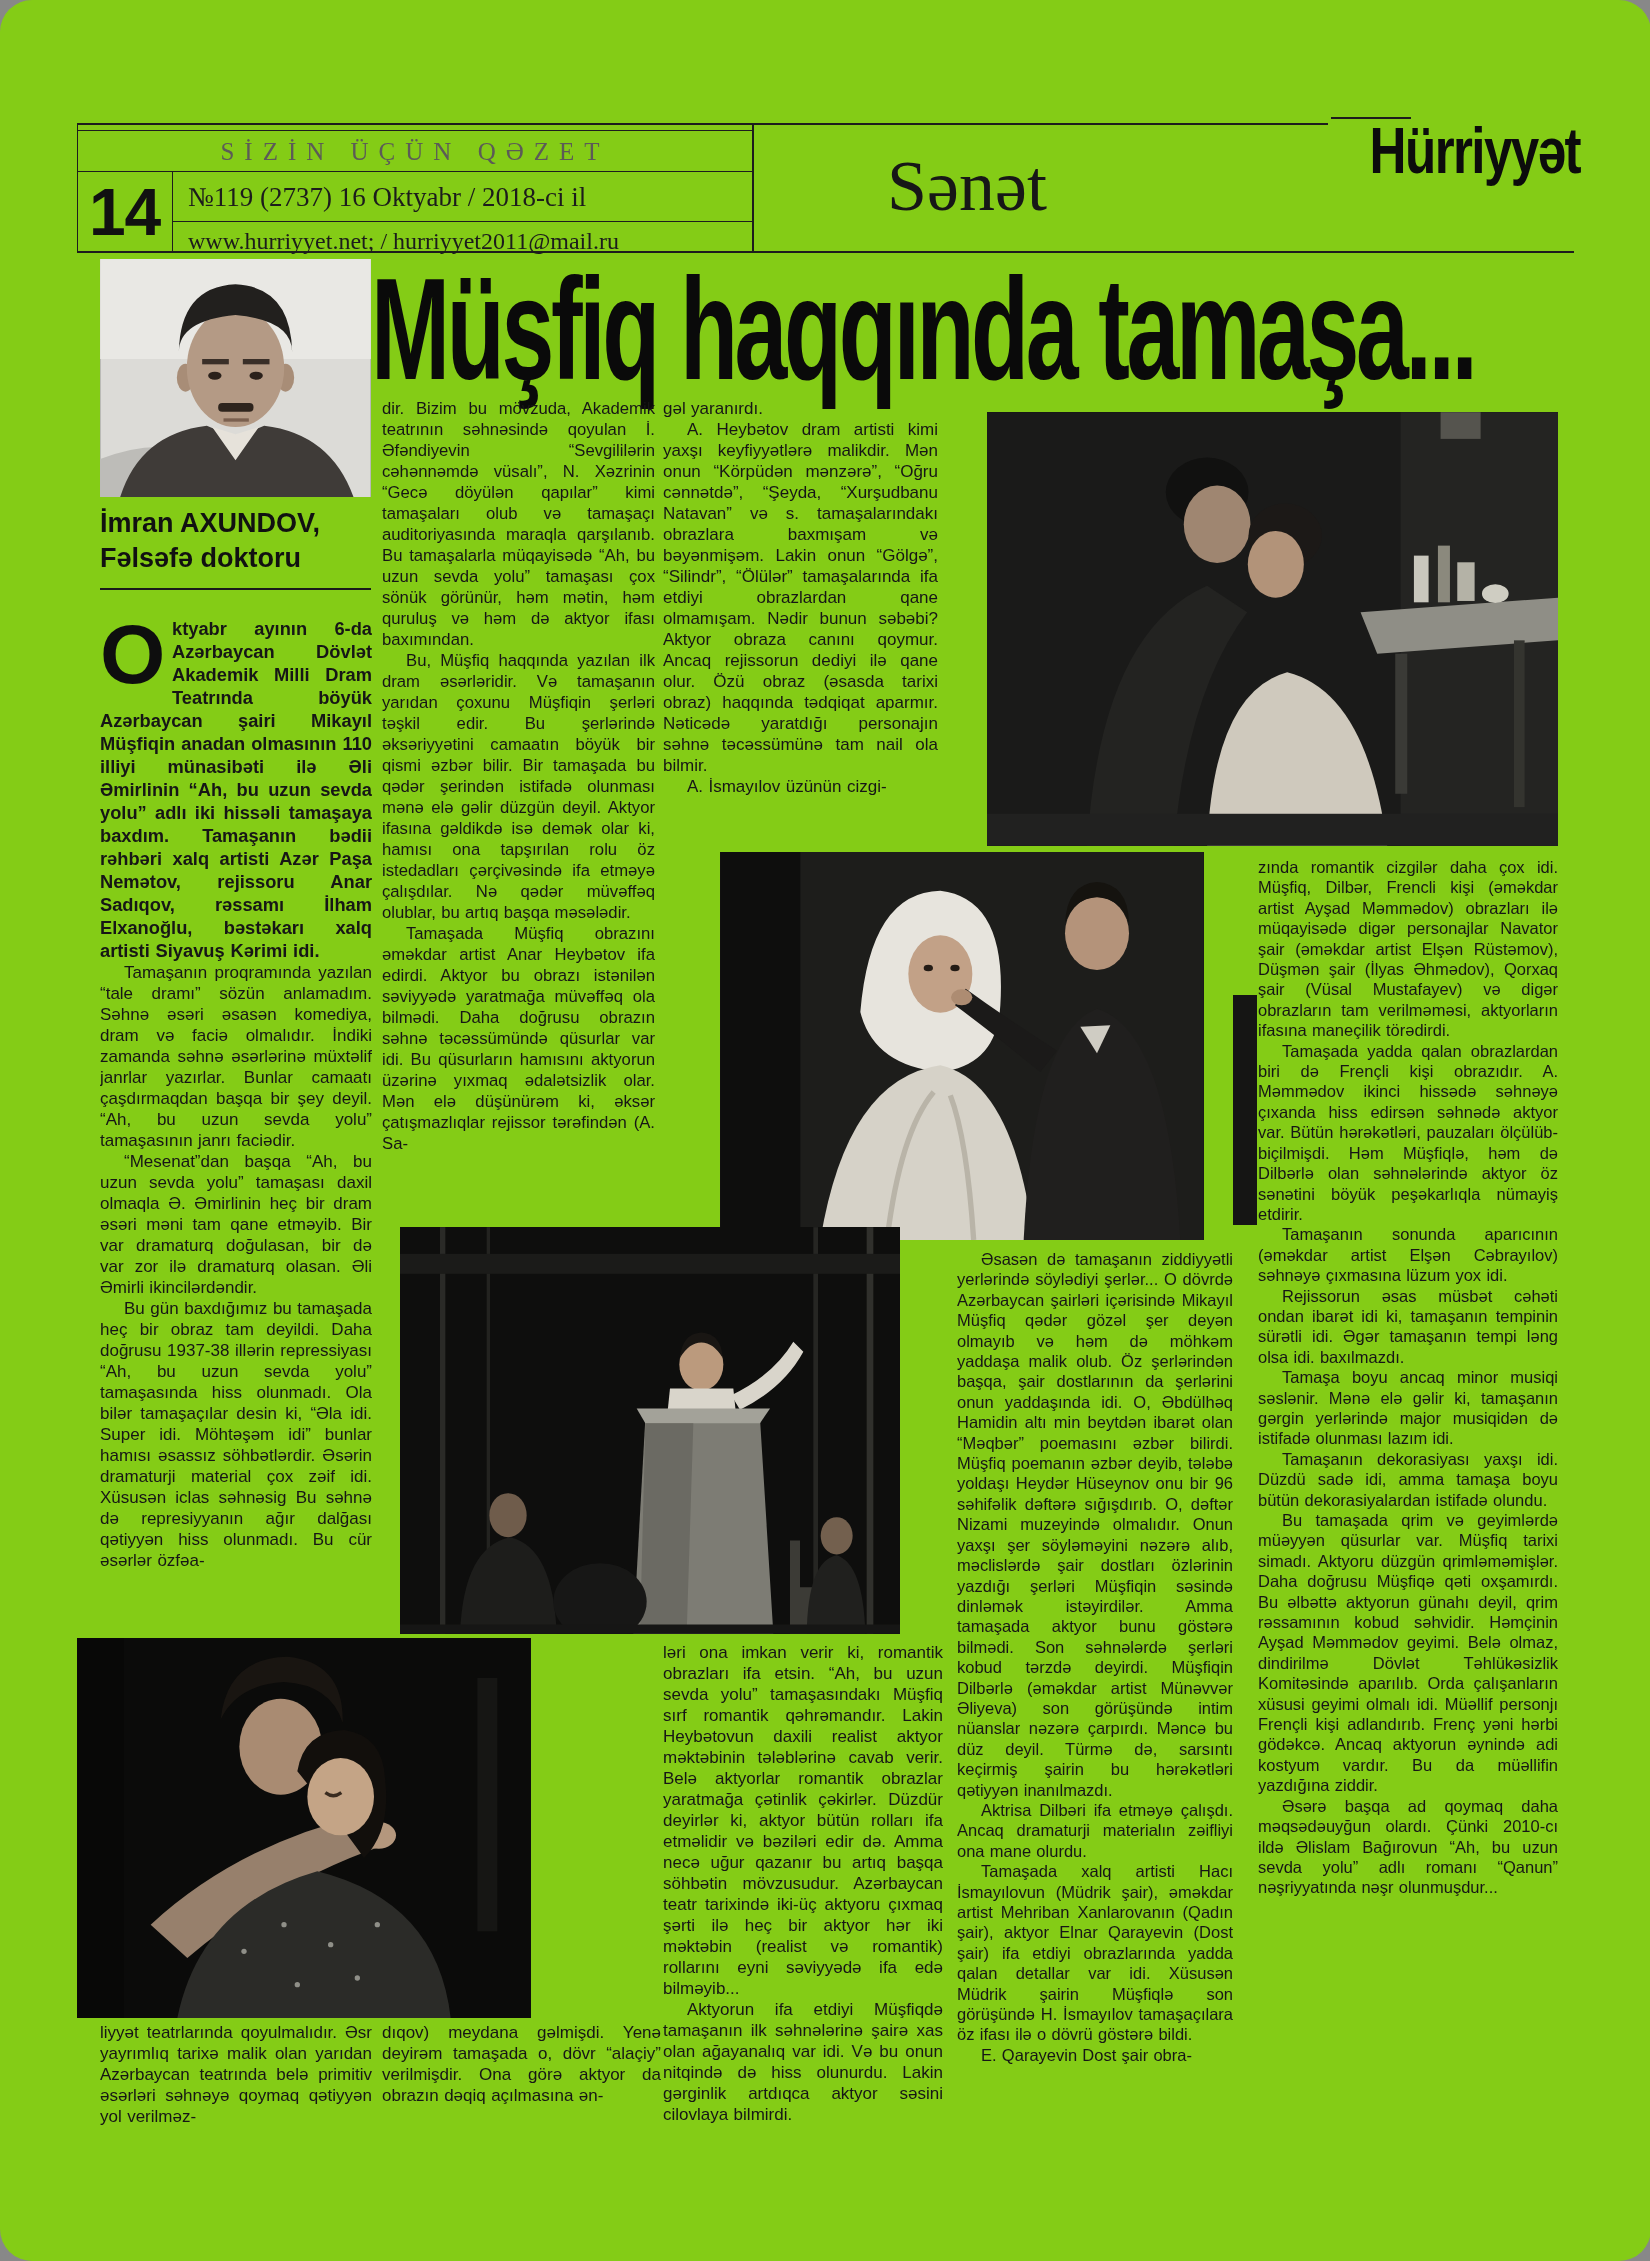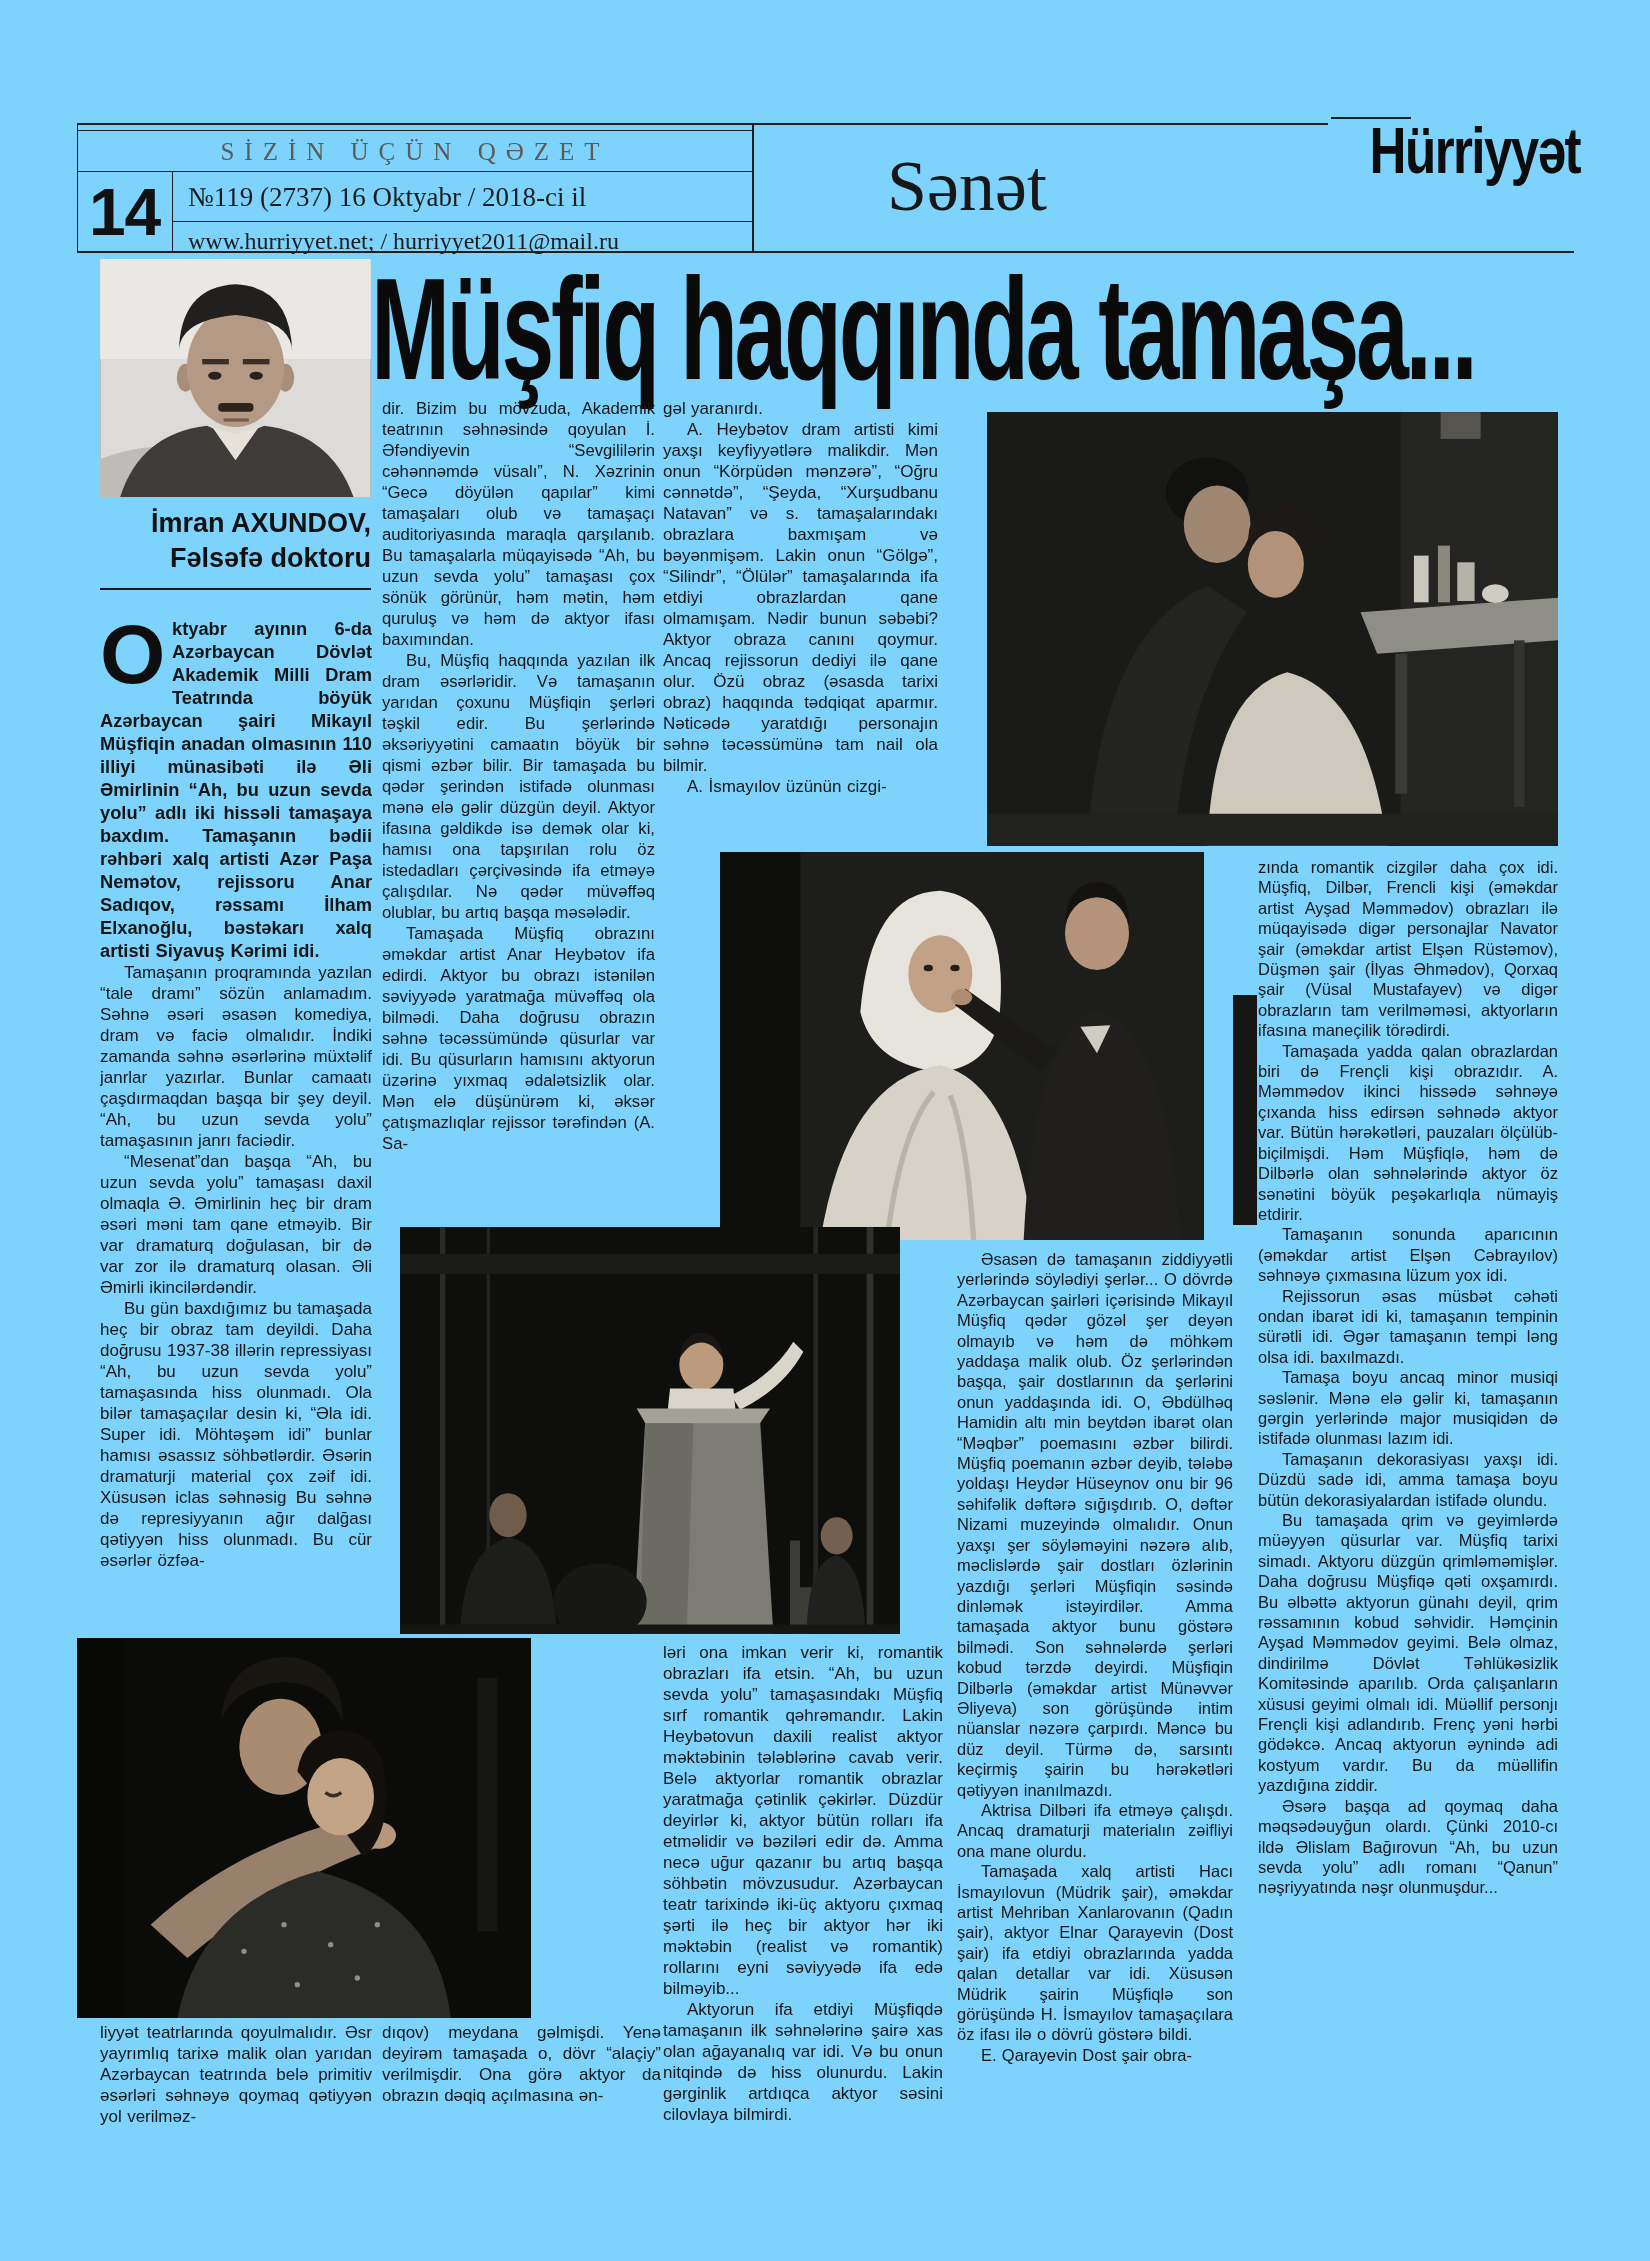--- a/index.html
+++ b/index.html
@@ -1,29 +1,29 @@
 <!DOCTYPE html>
 <html style="font-size:10.7px"><head>
 <meta charset="utf-8">
 <style>
   html,body{margin:0;padding:0;background:#888;}
-  #page{position:relative;width:1651px;height:2261px;background:#7dd3fc;font-family:"Liberation Sans",sans-serif;color:#161616;overflow:hidden;}
+  #page{position:relative;width:1651px;height:2261px;background:#84cc16;font-family:"Liberation Sans",sans-serif;color:#161616;overflow:hidden;border-radius:32px;}
   .abs{position:absolute;}
   .rule{position:absolute;background:#1d1d1d;}
   
   #tagline{left:79px;top:133px;width:672px;text-align:center;font-family:"Liberation Serif",serif;font-size:25px;line-height:37px;letter-spacing:10px;color:#5c5b57;}
   #pagenum{left:77px;top:175px;width:95px;text-align:center;font-size:66px;font-weight:700;line-height:75px;letter-spacing:-1.3px;color:#111;}
   #issue{left:188px;top:180px;width:560px;font-family:"Liberation Serif",serif;font-size:27px;line-height:35px;color:#1c1c1c;}
   #contact{left:188px;top:227px;width:560px;font-family:"Liberation Serif",serif;font-size:24px;line-height:29px;color:#1c1c1c;}
   #section{left:887px;top:140px;font-family:"Liberation Serif",serif;font-size:72px;line-height:93px;color:#171717;}
   #paper{right:71px;top:117px;font-size:64px;line-height:67px;font-weight:700;letter-spacing:-2px;transform:scale(0.80,1.02);transform-origin:100% 0;color:#0c0c0c;white-space:nowrap;}
   
   #headline{left:371px;top:263px;font-size:132px;font-weight:700;letter-spacing:-4.7px;line-height:120px;transform:scale(0.72,1.10);transform-origin:0 0;white-space:nowrap;color:#0a0a0a;}
   
-  #byline{left:100px;top:506px;width:271px;text-align:right;font-weight:700;font-size:27px;line-height:35px;border-bottom:2.7px solid #1a1a1a;padding-bottom:12px;color:#111;}
+  #byline{left:100px;top:506px;width:271px;text-align:left;font-weight:700;font-size:27px;line-height:35px;border-bottom:2.7px solid #1a1a1a;padding-bottom:12px;color:#111;}
   
   .photo{position:absolute;overflow:hidden;background:#141413;}
   .photo svg{display:block;width:100%;height:100%;}
   
   .col{position:absolute;overflow:hidden;text-align:justify;}
   .para{font-size:17px;line-height:21px;margin:0;word-spacing:0.7px;}
   .para.indent{text-indent:24px;}
   .para.lead{font-size:18.3px;line-height:23px;font-weight:700;}
   #col4 .para,#col5 .para{font-size:16.5px;line-height:20.4px;}
   #col2t .para{font-size:16.7px;line-height:21px;}

